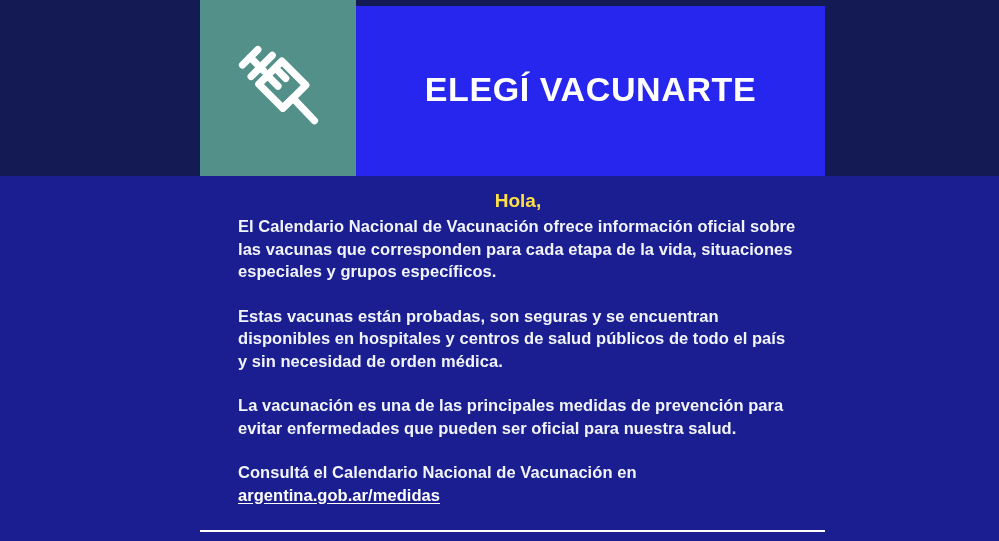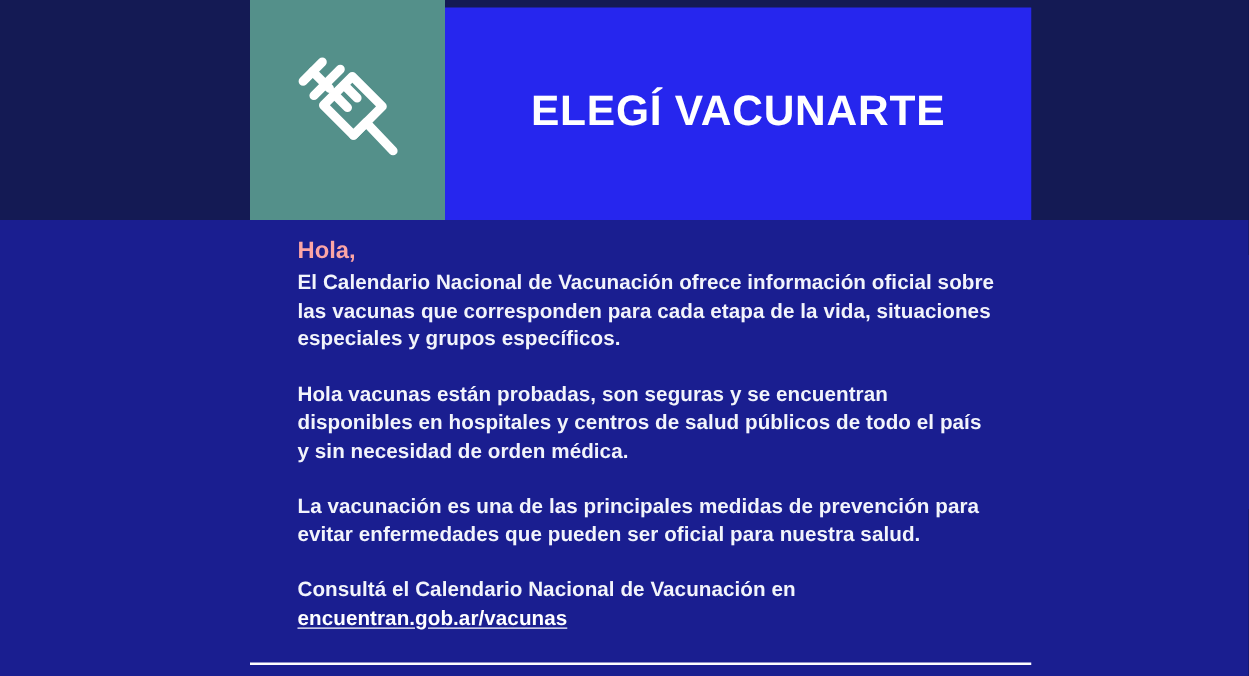--- a/index.html
+++ b/index.html
@@ -85,25 +85,26 @@
 
   
   .content {
     position: absolute;
     left: 238px;
     top: 188px;
     width: 560px;
   }
 
   .greeting {
-    color: #fca5a5;
+    color: #fde047;
     font-size: 19px;
     font-weight: bold;
     line-height: 26px;
     margin: 0 0 1px 0;
+    text-align: center;
   }
 
   .para {
     color: #f2f4fb;
     font-size: 16.5px;
     line-height: 22.5px;
     margin: 0 0 22px 0;
     letter-spacing: 0.05px;
     font-weight: bold;
   }
@@ -164,23 +165,23 @@
     </div>
 
   </div>
 
   <div class="content">
 
     <p class="greeting">Hola,</p>
 
     <p class="para">El Calendario Nacional de Vacunación ofrece información oficial sobre las vacunas que corresponden para cada etapa de la vida, situaciones especiales y grupos específicos.</p>
 
-    <p class="para">Hola vacunas están probadas, son seguras y se encuentran disponibles en hospitales y centros de salud públicos de todo el país y sin necesidad de orden médica.</p>
+    <p class="para">Estas vacunas están probadas, son seguras y se encuentran disponibles en hospitales y centros de salud públicos de todo el país y sin necesidad de orden médica.</p>
 
     <p class="para">La vacunación es una de las principales medidas de prevención para evitar enfermedades que pueden ser oficial para nuestra salud.</p>
 
-    <p class="para"><span>Consultá el Calendario Nacional de Vacunación en</span><br><a class="link" href="#">encuentran.gob.ar/vacunas</a></p>
+    <p class="para"><span>Consultá el Calendario Nacional de Vacunación en</span><br><a class="link" href="#">argentina.gob.ar/medidas</a></p>
 
   </div>
 
   <div class="bottom-rule"></div>
 
 </div>
 
 </body></html>

